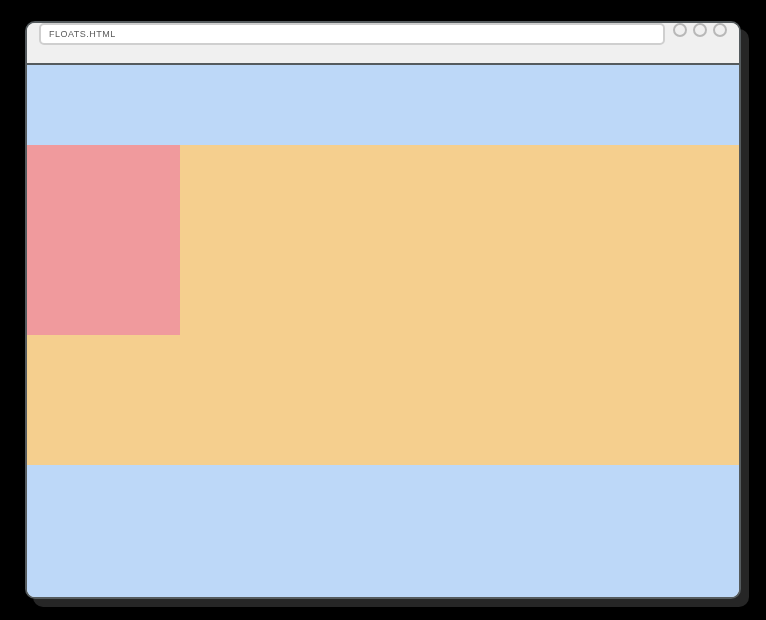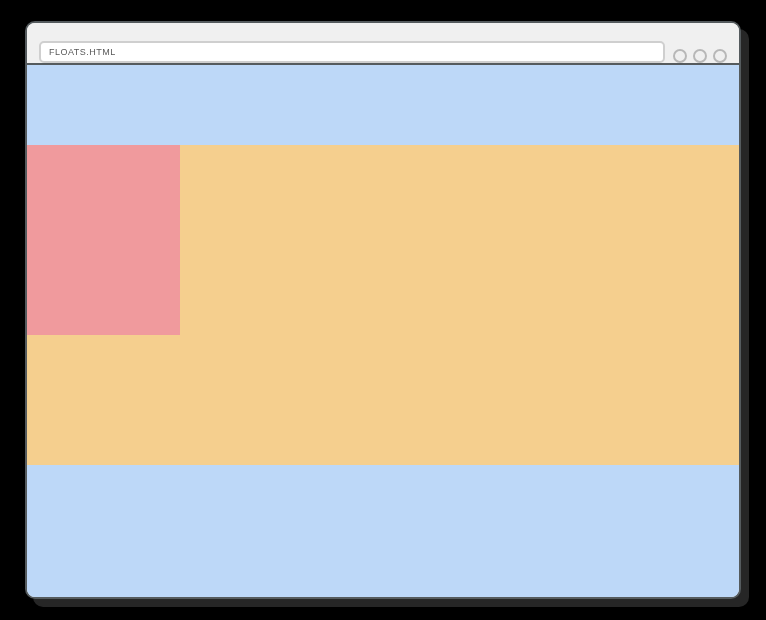--- a/index.html
+++ b/index.html
@@ -35,21 +35,21 @@
       background: #f0f0f0;
       border: 2px solid #555b5e;
       border-radius: 10px;
       overflow: hidden;
     }
     .title-bar {
       height: 42px;
       background: #f0f0f0;
       border-bottom: 2px solid #555b5e;
       display: flex;
-      align-items: flex-end;
+      align-items: flex-start;
       padding: 0 12px;
       gap: 8px;
     }
     .address-bar {
       flex: 1;
       height: 22px;
       background: #fff;
       border: 2px solid #cfcfcf;
       border-radius: 5px;
       display: flex;

